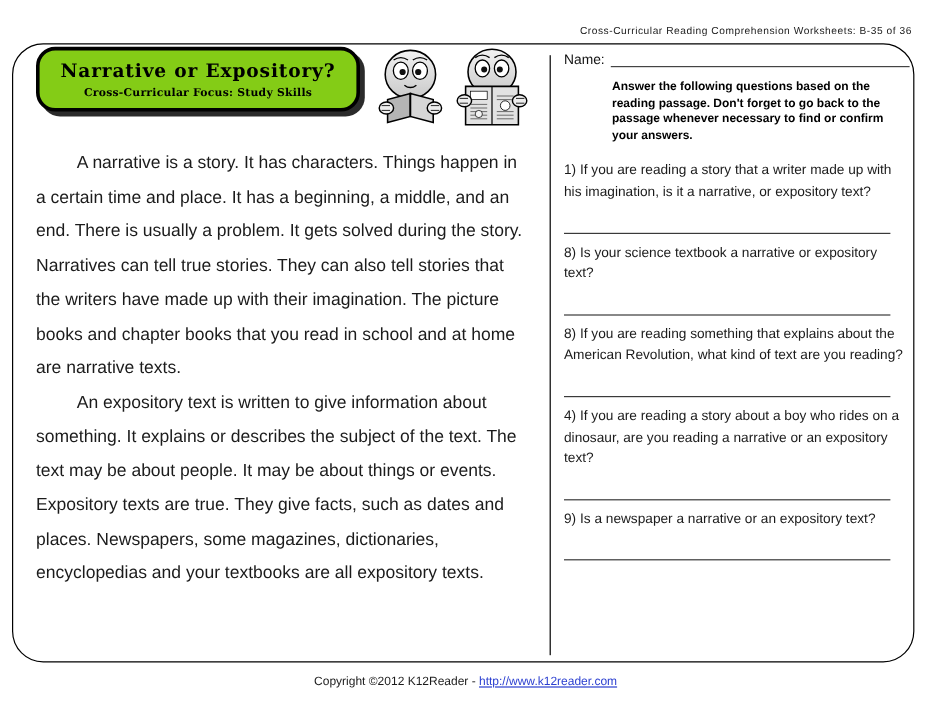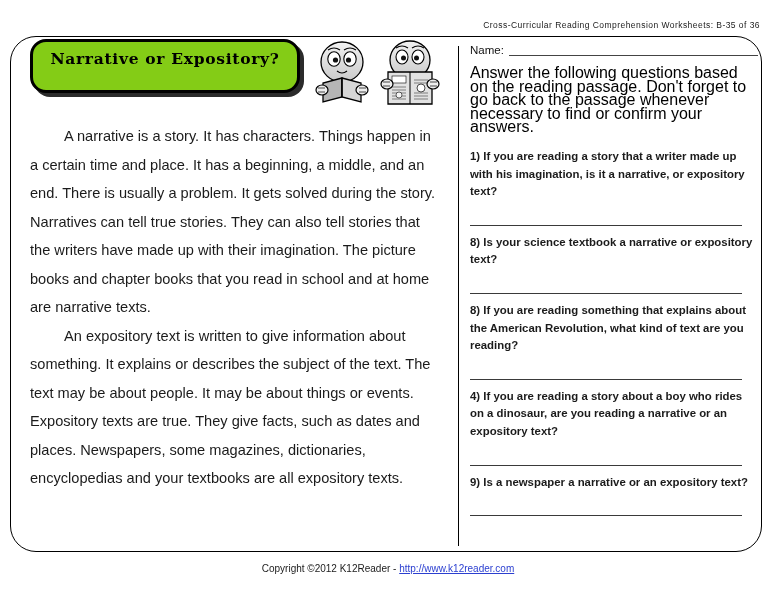--- a/index.html
+++ b/index.html
@@ -119,31 +119,31 @@
     margin-right:5px;
     white-space:nowrap;
     font-family:"Liberation Sans", sans-serif;
   }
   .name-line{
     flex:1;
     border-bottom:1px solid #444;
     height:11px;
   }
   .instructions{
-    font-size:16px;
-    font-weight:normal;
+    font-size:10px;
+    font-weight:bold;
     line-height:13.6px;
     color:#000;
     margin-bottom:14px;
     font-family:"Liberation Sans", sans-serif;
+    margin-left:40px;
   }
 
   .question{
     margin-bottom:8px;
-    font-weight:bold;
   }
   .q-text{
     font-size:11.4px;
     line-height:17.6px;
     color:#1b1b1b;
     font-family:"Liberation Sans", sans-serif;
   }
   .answer-line{
     border-bottom:1.2px solid #3a3a3a;
     height:24px;
@@ -169,20 +169,21 @@
 <body>
 
 <div class="sheet-header">Cross-Curricular Reading Comprehension Worksheets: B-35 of 36</div>
 
 <div class="frame"></div>
 
 <div class="divider"></div>
 
 <div class="title-plaque">
   <div class="title-main">Narrative or Expository?</div>
+  <div class="title-sub">Cross-Curricular Focus: Study Skills</div>
 </div>
 
 <div class="mascots">
   <svg width="140" height="70" viewBox="0 0 140 70" xmlns="http://www.w3.org/2000/svg">
     <defs>
       <linearGradient id="gg" x1="0" y1="0" x2="0" y2="1">
         <stop offset="0%" stop-color="#f2f2f2"></stop>
         <stop offset="100%" stop-color="#c9c9c9"></stop>
       </linearGradient>
     </defs>

